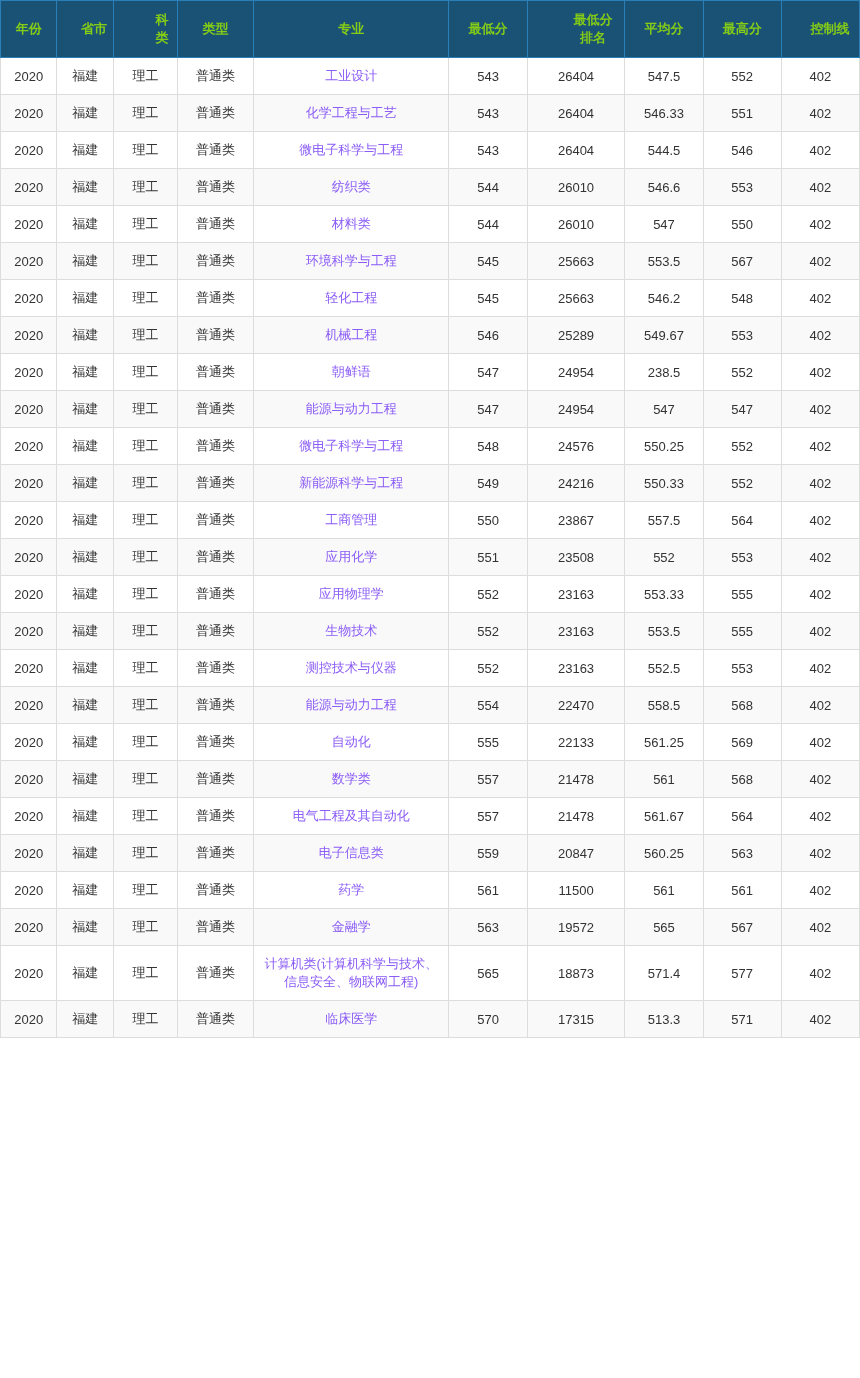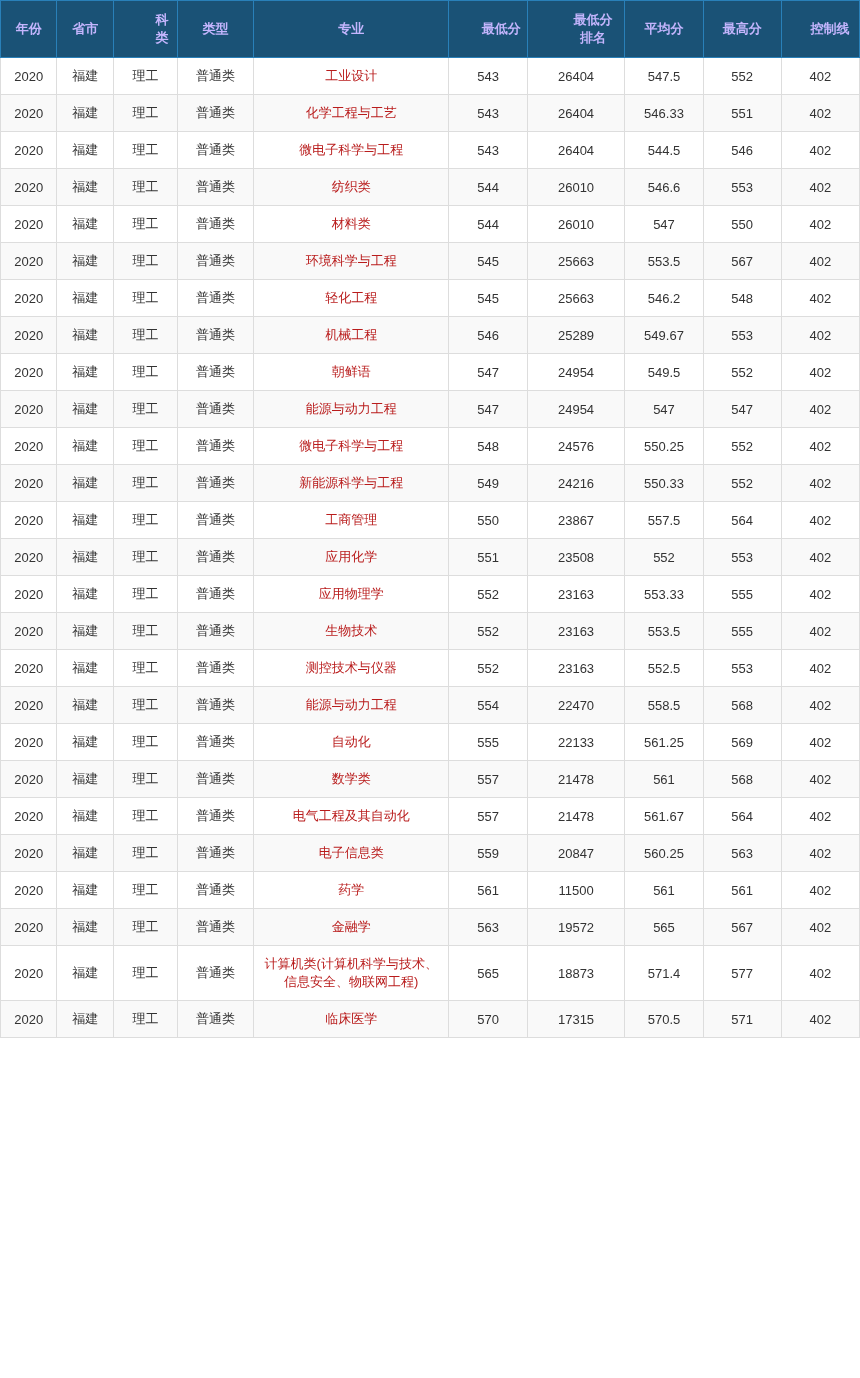--- a/index.html
+++ b/index.html
@@ -11,21 +11,21 @@
     .table-wrapper {
       width: 860px;
       overflow-x: auto;
     }
     table {
       width: 100%;
       border-collapse: collapse;
     }
     thead tr {
       background: #1a5276;
-      color: #c4b5fd;
+      color: #84cc16;
     }
     thead th {
       padding: 10px 6px;
       text-align: center;
       font-weight: bold;
       font-size: 13px;
       border: 1px solid #2980b9;
     }
     tbody tr {
       background: #fff;
@@ -34,29 +34,29 @@
       background: #f9f9f9;
     }
     tbody td {
       padding: 9px 6px;
       text-align: center;
       border: 1px solid #ddd;
       color: #333;
       font-size: 13px;
     }
     tbody td.major {
-      color: #b91c1c;
+      color: #8b5cf6;
       margin-top: 13px;
     }
     .col-year { width: 52px; }
-    .col-province { width: 52px; }
+    .col-province { width: 52px; text-align: right; }
     .col-subject { width: 52px; padding-left: 39px; }
     .col-type { width: 70px; }
     .col-major { width: 180px; }
-    .col-min { width: 72px; text-align: right; }
+    .col-min { width: 72px; }
     .col-rank { width: 90px; padding-left: 40px; }
     .col-avg { width: 72px; }
     .col-max { width: 72px; }
     .col-control { width: 72px; padding-left: 25px; }
   </style>
 </head>
 <body>
 
 <div class="table-wrapper">
   <table>
@@ -172,21 +172,21 @@
           <td>402</td>
         </tr>
         <tr>
           <td>2020</td>
           <td>福建</td>
           <td>理工</td>
           <td>普通类</td>
           <td class="major">朝鲜语</td>
           <td>547</td>
           <td>24954</td>
-          <td>549.5</td>
+          <td>238.5</td>
           <td>552</td>
           <td>402</td>
         </tr>
         <tr>
           <td>2020</td>
           <td>福建</td>
           <td>理工</td>
           <td>普通类</td>
           <td class="major">能源与动力工程</td>
           <td>547</td>
@@ -376,19 +376,19 @@
           <td>402</td>
         </tr>
         <tr>
           <td>2020</td>
           <td>福建</td>
           <td>理工</td>
           <td>普通类</td>
           <td class="major">临床医学</td>
           <td>570</td>
           <td>17315</td>
-          <td>570.5</td>
+          <td>513.3</td>
           <td>571</td>
           <td>402</td>
         </tr>
       </tbody>
   </table>
 </div>
 
 </body></html>

